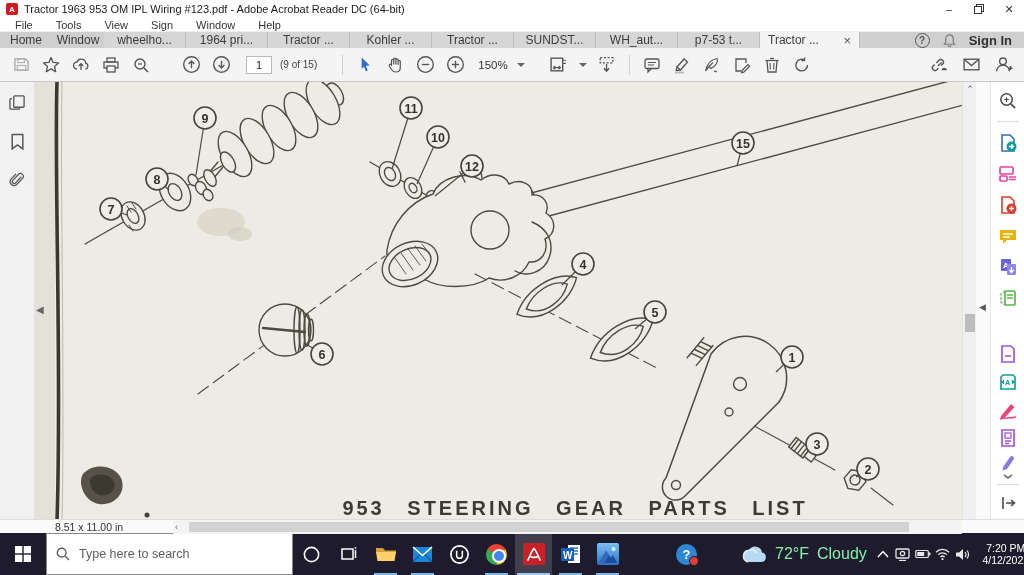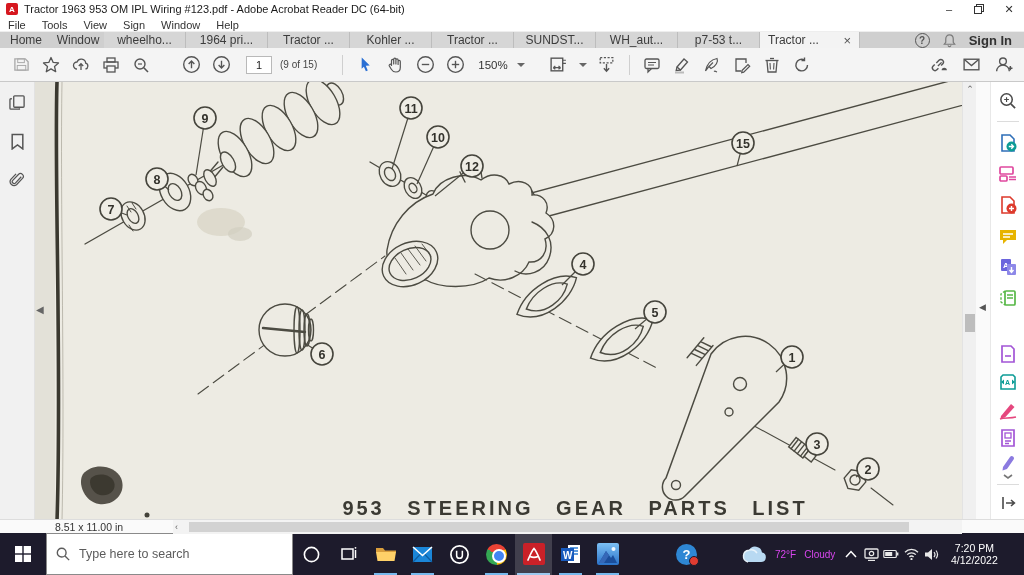--- a/index.html
+++ b/index.html
@@ -8,21 +8,21 @@
 
   
   .titlebar{height:18px;display:flex;align-items:center;background:#fff;padding-left:6px;flex:0 0 auto;}
   .pdf-app-icon{width:12px;height:12px;background:#d6171f;border-radius:2px;color:#fff;font-size:8px;font-weight:bold;
     display:flex;align-items:center;justify-content:center;margin-right:6px;}
   .titlebar-text{font-size:11px;color:#1a1a1a;flex:1;white-space:nowrap;overflow:hidden;}
   .win-controls{display:flex;height:100%;}
   .win-btn{width:30px;display:flex;align-items:center;justify-content:center;font-size:11px;color:#333;}
   
   .menubar{height:14px;display:flex;align-items:center;background:#fff;padding-left:8px;gap:16px;flex:0 0 auto;border-bottom:1px solid #eee;}
-  .menu-item{font-size:11px;color:#333;}
+  .menu-item{font-size:11px;color:#333;margin-left:7px;}
 
   
   .tabbar{height:16px;background:#cfcfcf;display:flex;align-items:stretch;flex:0 0 auto;}
   .tab{display:flex;align-items:center;justify-content:center;font-size:12px;color:#3c3c3c;
     border-right:1px solid #bdbdbd;padding:0 6px;min-width:0;flex:0 0 82px;background:#d6d6d6;white-space:nowrap;overflow:hidden;}
   .tab.fixed{flex:0 0 52px;background:#cfcfcf;border-right:none;}
   .tab.fixed + .tab.fixed{border-right:none;}
   .tab.active{background:#f3f3f3;flex:0 0 100px;justify-content:space-between;padding:0 8px;border-right:1px solid #bdbdbd;}
   .tab-close{font-size:13px;color:#555;margin-left:6px;}
   .tabbar-right{margin-left:auto;display:flex;align-items:center;gap:12px;padding:0 12px;}
@@ -73,21 +73,21 @@
   .tk-cell.active-app::after{left:2px;right:2px;background:#9cc9ef;}
   .tk-search{width:247px;background:#fff;border:1px solid #8a8a8a;display:flex;align-items:center;padding:0 9px;gap:9px;flex:0 0 auto;}
   .tk-search span{font-size:12.5px;color:#5c5c5c;white-space:nowrap;}
   .tile{width:22px;height:22px;border-radius:2px;display:flex;align-items:center;justify-content:center;position:relative;overflow:hidden;}
   .chrome-ball{width:21px;height:21px;border-radius:50%;background:conic-gradient(from -60deg,#ea4335 0 120deg,#fbbc05 120deg 240deg,#34a853 240deg 360deg);position:relative;}
   .chrome-ball::after{content:"";position:absolute;left:5.5px;top:5.5px;width:10px;height:10px;border-radius:50%;background:#4285f4;border:2px solid #fff;}
   .tk-help{margin-left:42px;}
   .helpball{width:21px;height:21px;border-radius:50%;background:#2e87d4;color:#fff;font-size:13px;font-weight:bold;display:flex;align-items:center;justify-content:center;position:relative;}
   .helpball::after{content:"";position:absolute;right:-2px;bottom:-1px;width:8px;height:8px;border-radius:50%;background:#e03c31;border:1px solid #1d1b2c;}
   .tk-weather{margin-left:30px;display:flex;align-items:center;gap:8px;padding:0 6px;}
-  .tk-weather span{font-size:10px;color:#d946ef;white-space:nowrap;}
+  .tk-weather span{font-size:16px;color:#86efac;white-space:nowrap;}
   .tk-right{margin-left:auto;display:flex;align-items:center;}
   .tray-item{width:20px;display:flex;align-items:center;justify-content:center;color:#e8e8e8;}
   .tk-clock{width:62px;text-align:center;font-size:10.5px;line-height:12px;color:#fff;margin:0 2px;}
   .tk-action{width:28px;display:flex;align-items:center;justify-content:center;}
 </style>
 </head>
 <body>
 
 <div id="app">
 

